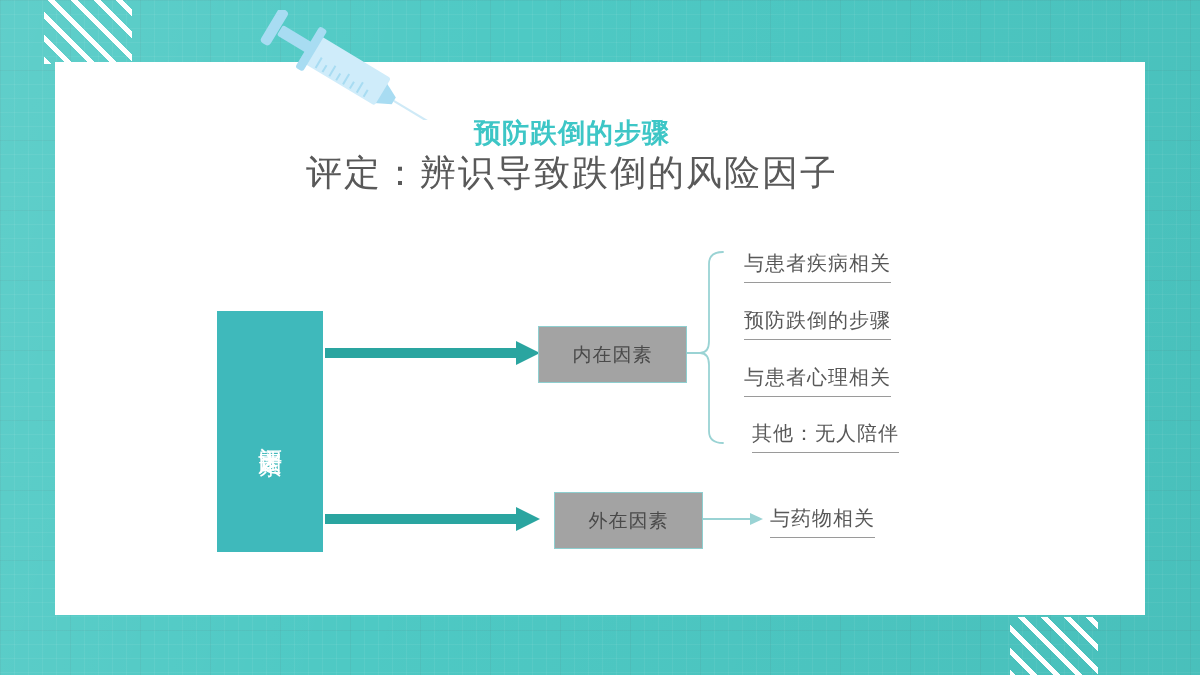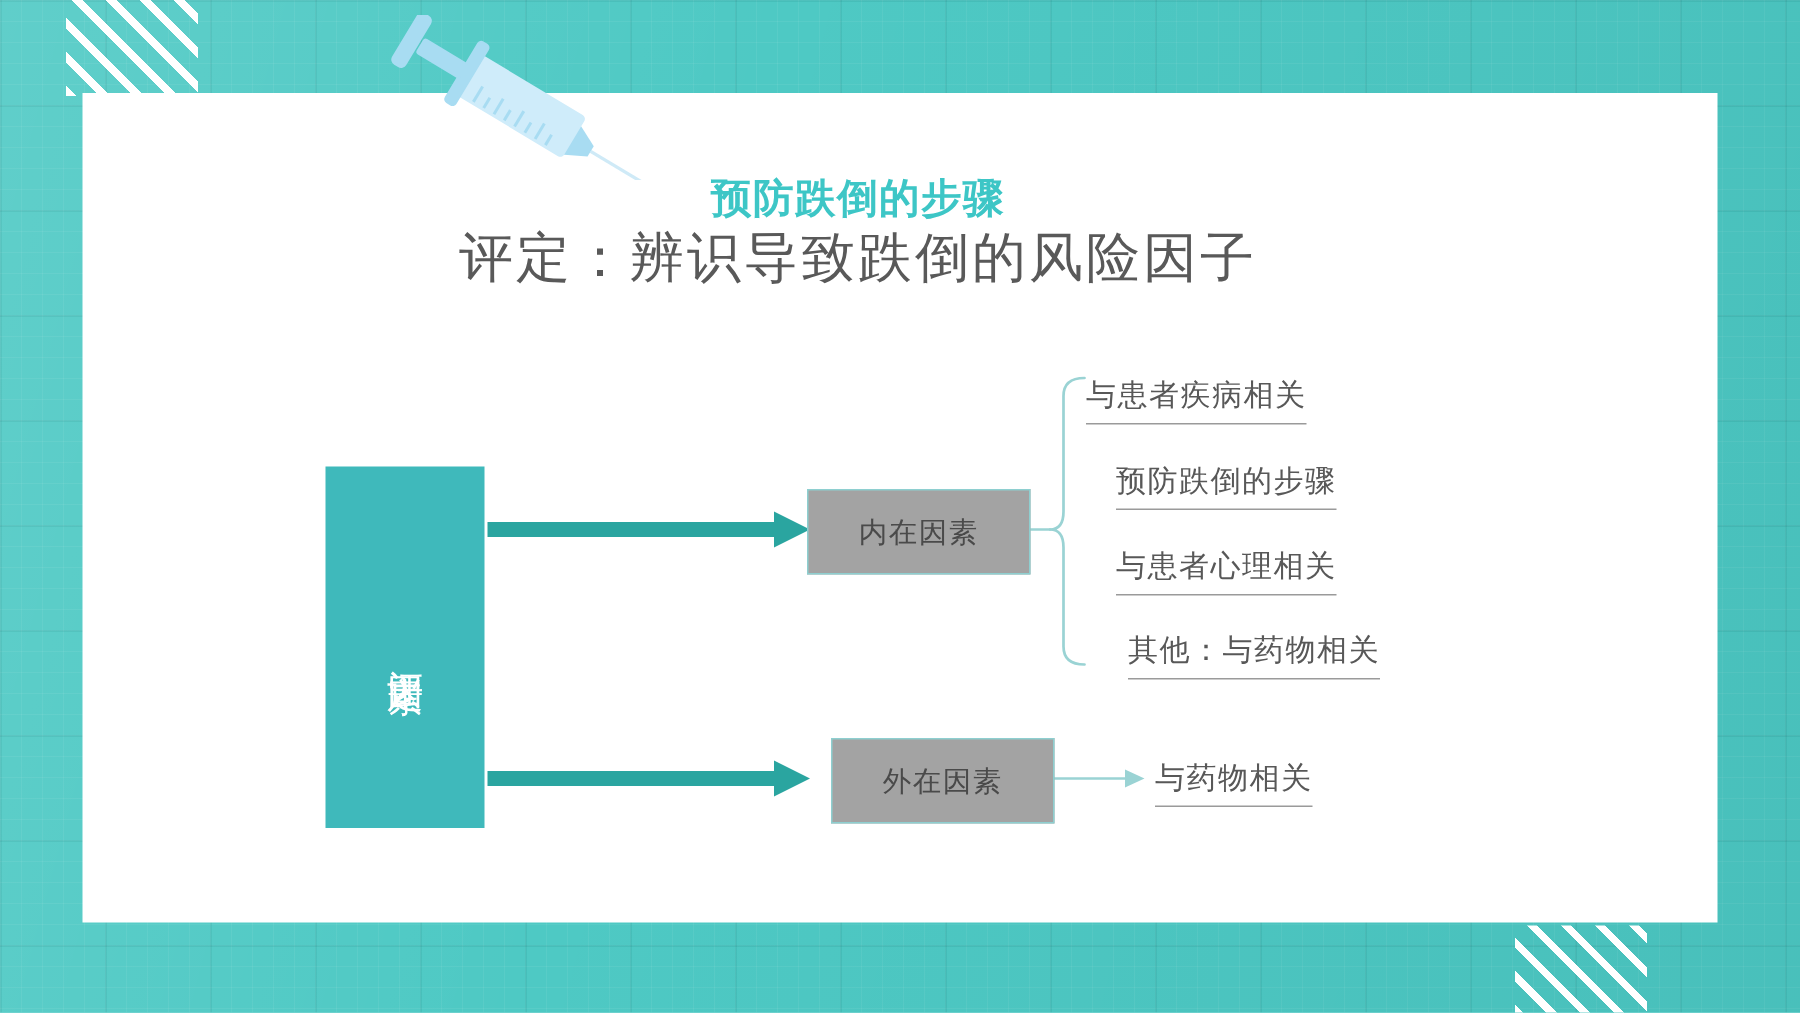--- a/index.html
+++ b/index.html
@@ -84,21 +84,21 @@
   .obox-inner{left:538px;top:326px;}
   .obox-outer{left:554px;top:492px;}
   
   .leaf{
     position:absolute;
     font-size:20px;color:#585858;letter-spacing:1px;
     font-family:"DejaVu Sans","Liberation Sans",sans-serif;
     white-space:nowrap;padding-bottom:5px;
     border-bottom:1.4px solid #9a9a9a;
   }
-  .leaf-0{left:724px;top:250px;text-align:center;}
+  .leaf-0{left:744px;top:250px;text-align:center;}
   .leaf-1{left:744px;top:307px;}
   .leaf-2{left:744px;top:364px;}
   .leaf-3{left:752px;top:420px;}
   .leaf-4{left:770px;top:505px;}
 </style>
 </head>
 <body>
 
 <div id="slide">
 
@@ -169,16 +169,16 @@
   <div class="vbox">
     <span class="vbox-text">评定因素</span>
   </div>
 
   <div class="obox obox-inner">内在因素</div>
   <div class="obox obox-outer">外在因素</div>
 
   <div class="leaf leaf-0">与患者疾病相关</div>
   <div class="leaf leaf-1">预防跌倒的步骤</div>
   <div class="leaf leaf-2">与患者心理相关</div>
-  <div class="leaf leaf-3">其他：与药物相关</div>
+  <div class="leaf leaf-3">其他：无人陪伴</div>
   <div class="leaf leaf-4">与药物相关</div>
 
 </div>
 
 </body></html>

